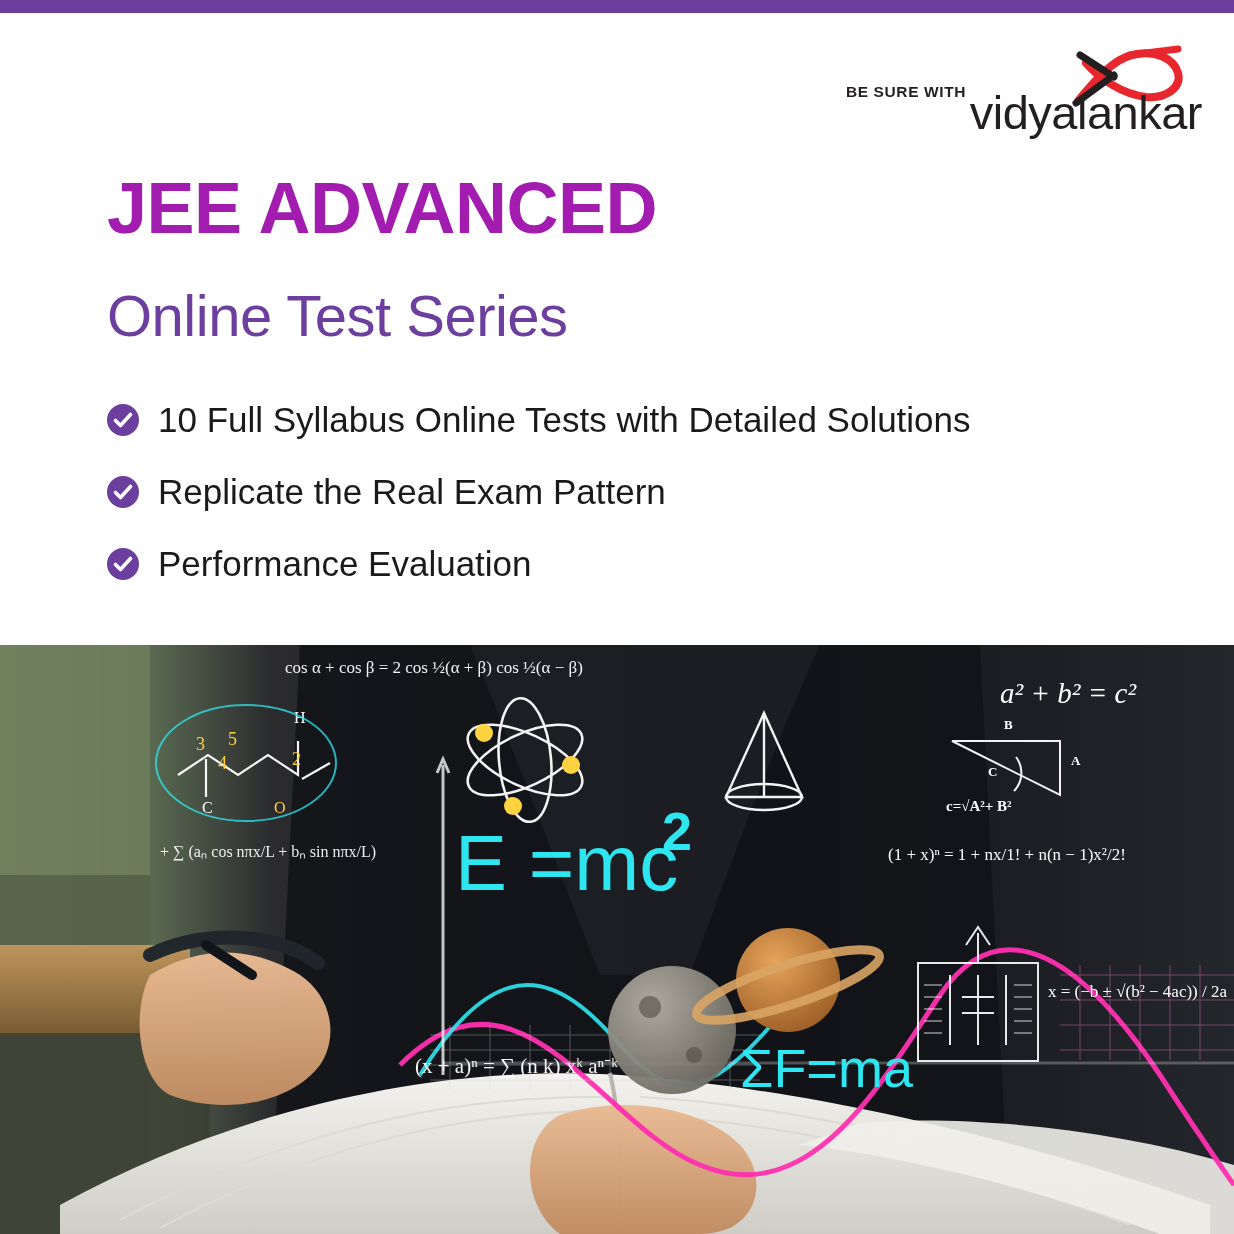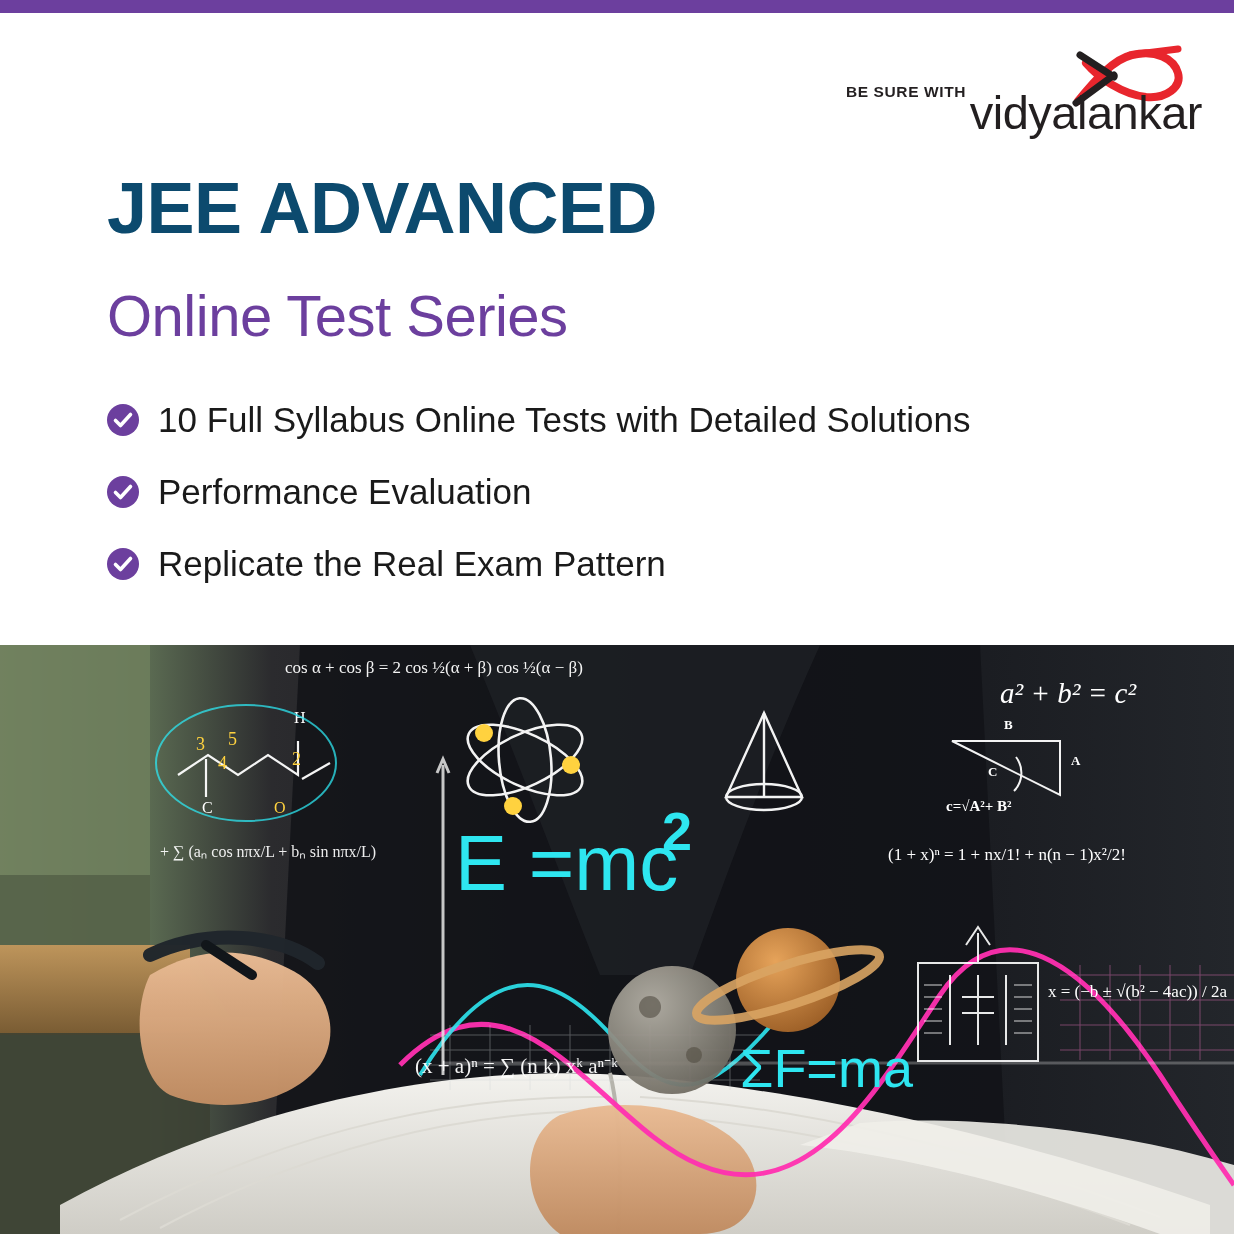--- a/index.html
+++ b/index.html
@@ -72,21 +72,21 @@
   }
 
   
   .title-main {
     position: absolute;
     left: 107px;
     top: 168px;
     font-size: 72px;
     line-height: 80px;
     font-weight: 700;
-    color: #0c4a6e;
+    color: #a21caf;
     letter-spacing: -0.5px;
     white-space: nowrap;
   }
   .title-sub {
     position: absolute;
     left: 107px;
     top: 283px;
     font-size: 58px;
     line-height: 66px;
     font-weight: 400;
@@ -171,31 +171,31 @@
       <span class="bullet-text">10 Full Syllabus Online Tests with Detailed Solutions</span>
     </div>
 
     <div class="bullet-row">
       <span class="bullet-icon">
         <svg width="34" height="34" viewBox="0 0 34 34">
           <circle cx="17" cy="17" r="16" fill="#6c3f9e"></circle>
           <path d="M9.5 17.5 L14.5 22.5 L24.5 11.5" fill="none" stroke="#ffffff" stroke-width="3.6" stroke-linecap="round" stroke-linejoin="round"></path>
         </svg>
       </span>
-      <span class="bullet-text">Performance Evaluation</span>
+      <span class="bullet-text">Replicate the Real Exam Pattern</span>
     </div>
 
     <div class="bullet-row">
       <span class="bullet-icon">
         <svg width="34" height="34" viewBox="0 0 34 34">
           <circle cx="17" cy="17" r="16" fill="#6c3f9e"></circle>
           <path d="M9.5 17.5 L14.5 22.5 L24.5 11.5" fill="none" stroke="#ffffff" stroke-width="3.6" stroke-linecap="round" stroke-linejoin="round"></path>
         </svg>
       </span>
-      <span class="bullet-text">Replicate the Real Exam Pattern</span>
+      <span class="bullet-text">Performance Evaluation</span>
     </div>
 
   </div>
 
   <div class="hero">
     <svg width="1234" height="589" viewBox="0 0 1234 589">
       <defs>
         <linearGradient id="bgGrad" x1="0" y1="0" x2="1" y2="0">
           <stop offset="0" stop-color="#7e8d6a"></stop>
           <stop offset="0.12" stop-color="#5b6b52"></stop>

